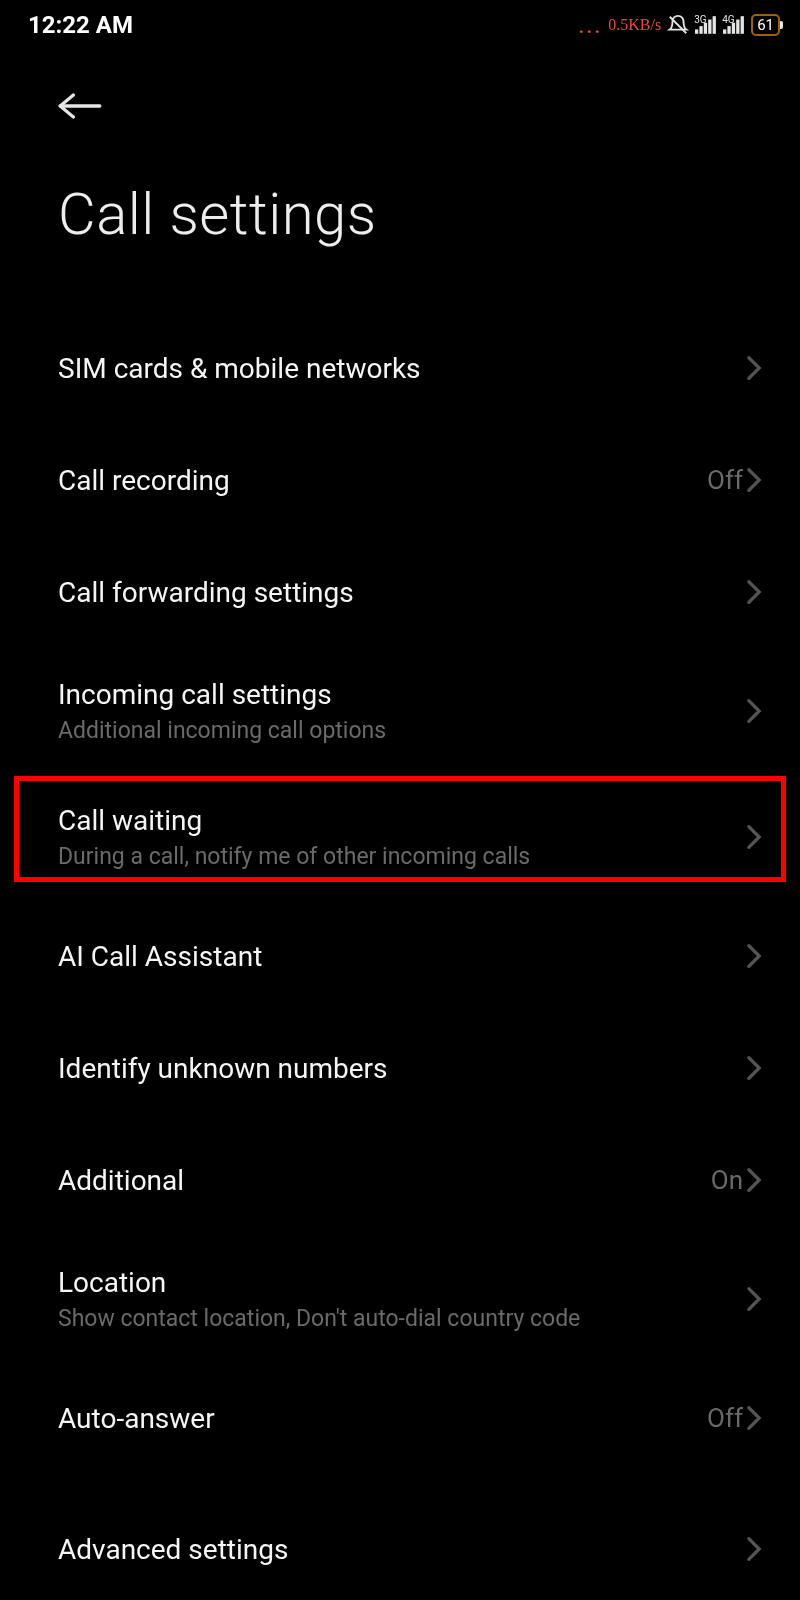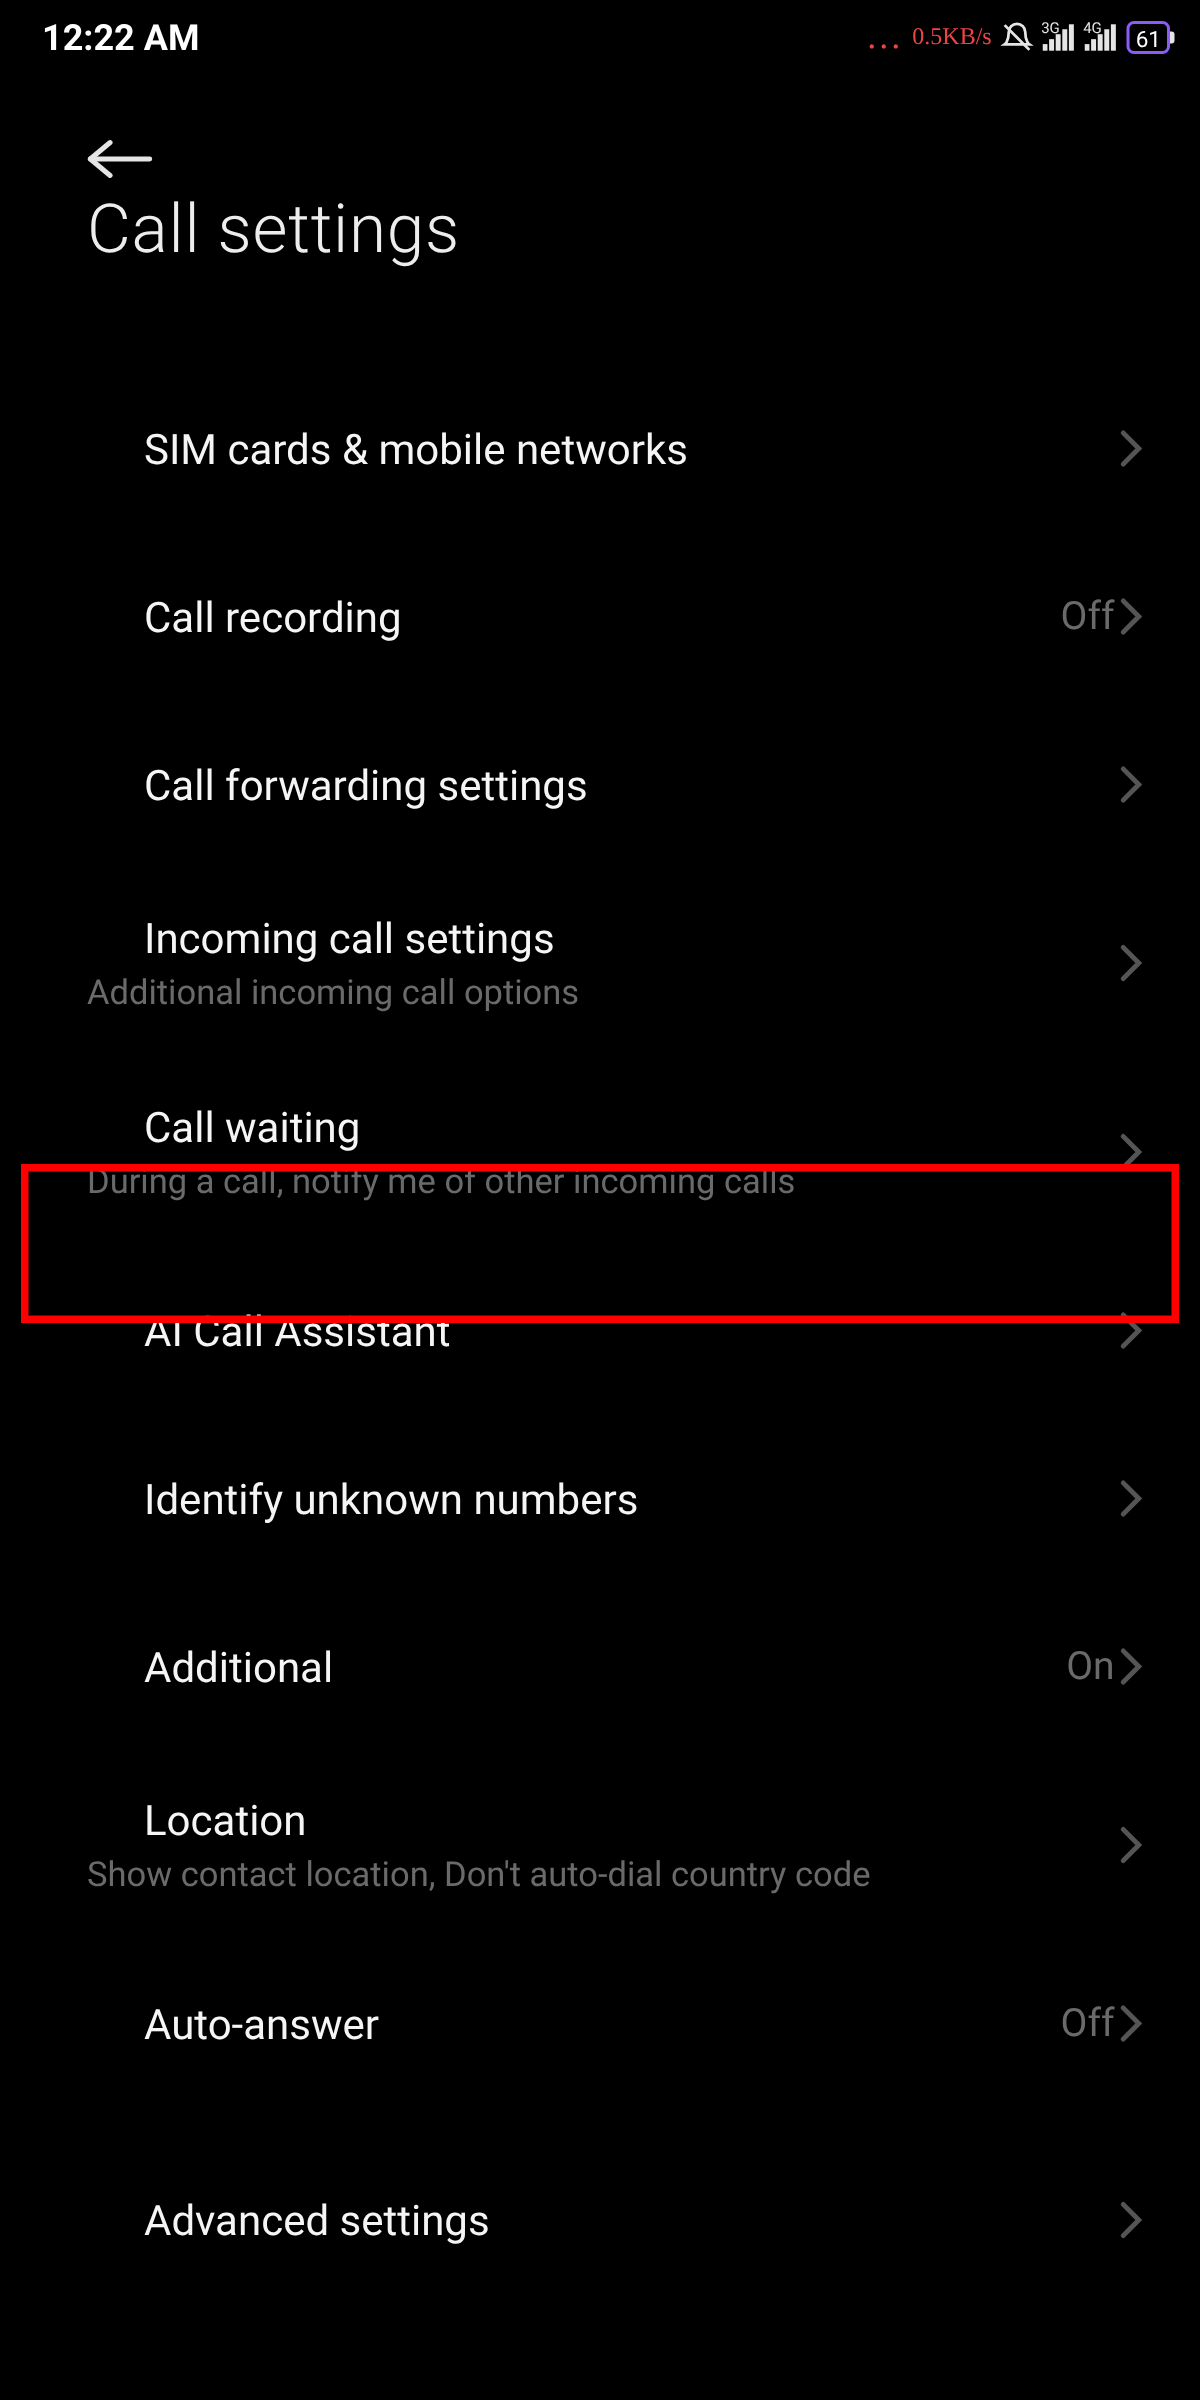--- a/index.html
+++ b/index.html
@@ -34,22 +34,22 @@
       color: #ef4444;
       font-family: Liberation Serif, serif;
     }
     .status-icon {
       display: inline-flex;
       align-items: center;
       color: #e5e5e5;
     }
     .battery-box {
       display: inline-flex;
-      align-items: flex-start;
-      border: 2px solid #8b5cf6;
+      align-items: center;
+      border: 2px solid #a16207;
       border-radius: 5px;
       padding: 1px 4px;
       font-size: 15px;
       height: 22px;
       position: relative;
     }
     .battery-box::after {
       content: "";
       position: absolute;
       right: -5px;
@@ -67,23 +67,24 @@
     .header {
       padding: 38px 58px 8px 58px;
     }
     .back-button {
       width: 60px;
       height: 40px;
       display: flex;
       align-items: center;
     }
     .page-title {
-      font-size: 45px;
+      font-size: 58px;
       font-weight: 300;
       color: #ededed;
+      margin-top: 54px;
       letter-spacing: 0.5px;
     }
     .settings-list {
       margin-top: 56px;
     }
     .list-item {
       display: flex;
       align-items: center;
       justify-content: space-between;
       padding: 38px 38px 38px 58px;
@@ -97,21 +98,20 @@
     .item-text {
       display: flex;
       flex-direction: column;
       gap: 4px;
       flex: 1;
     }
     .item-title {
       font-size: 28px;
       font-weight: 400;
       color: #f5f5f5;
-      margin-left: 38px;
     }
     .item-subtitle {
       font-size: 23px;
       color: #6a6a6a;
       margin-top: 2px;
     }
     .item-right {
       display: flex;
       align-items: center;
       gap: 3px;

